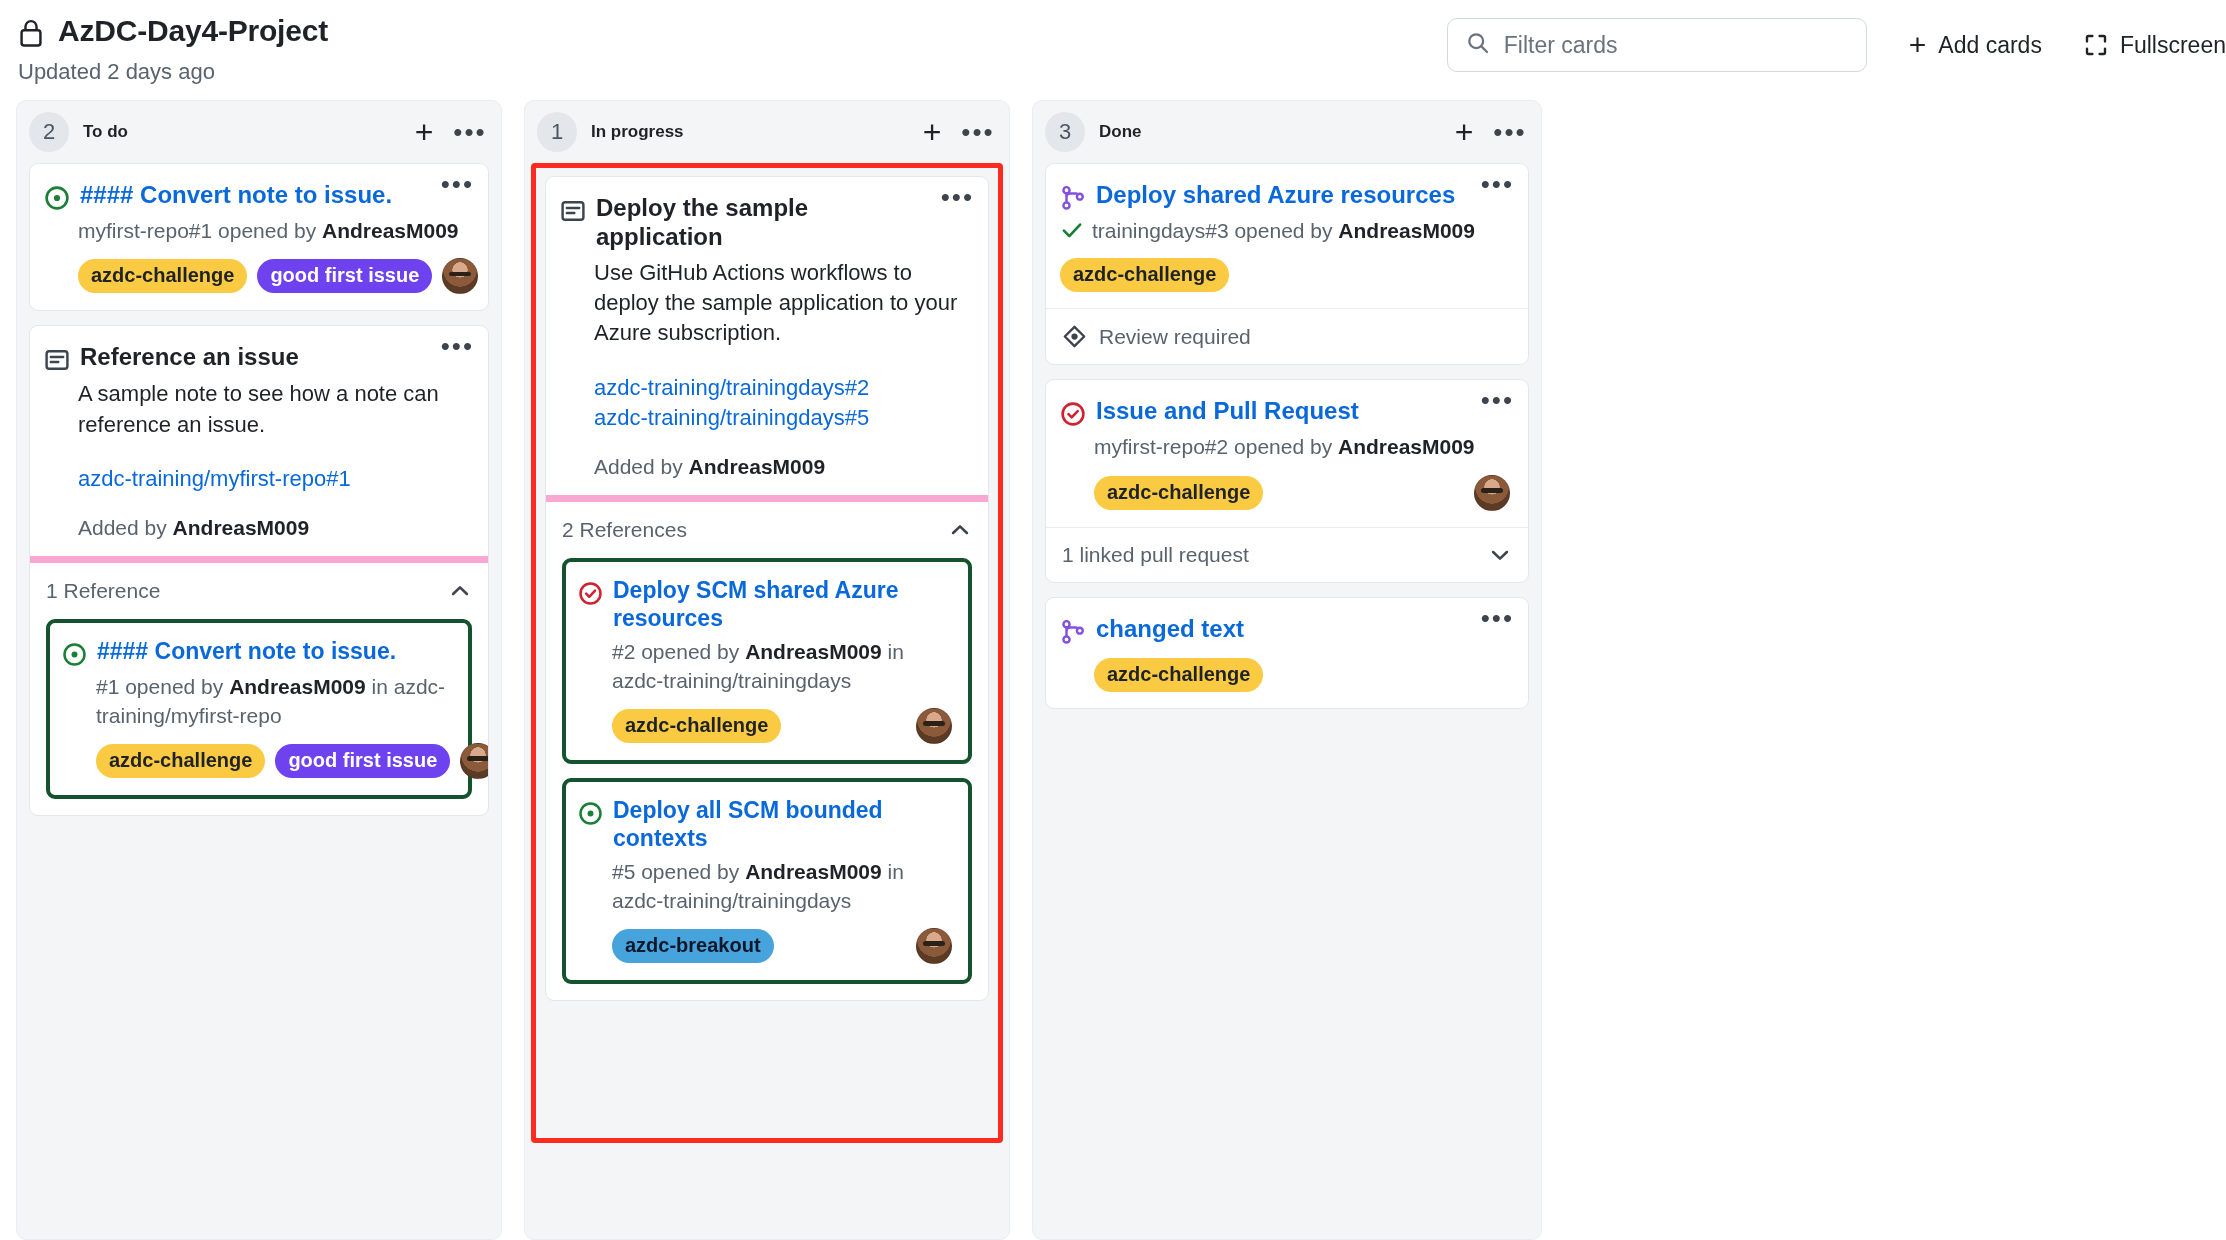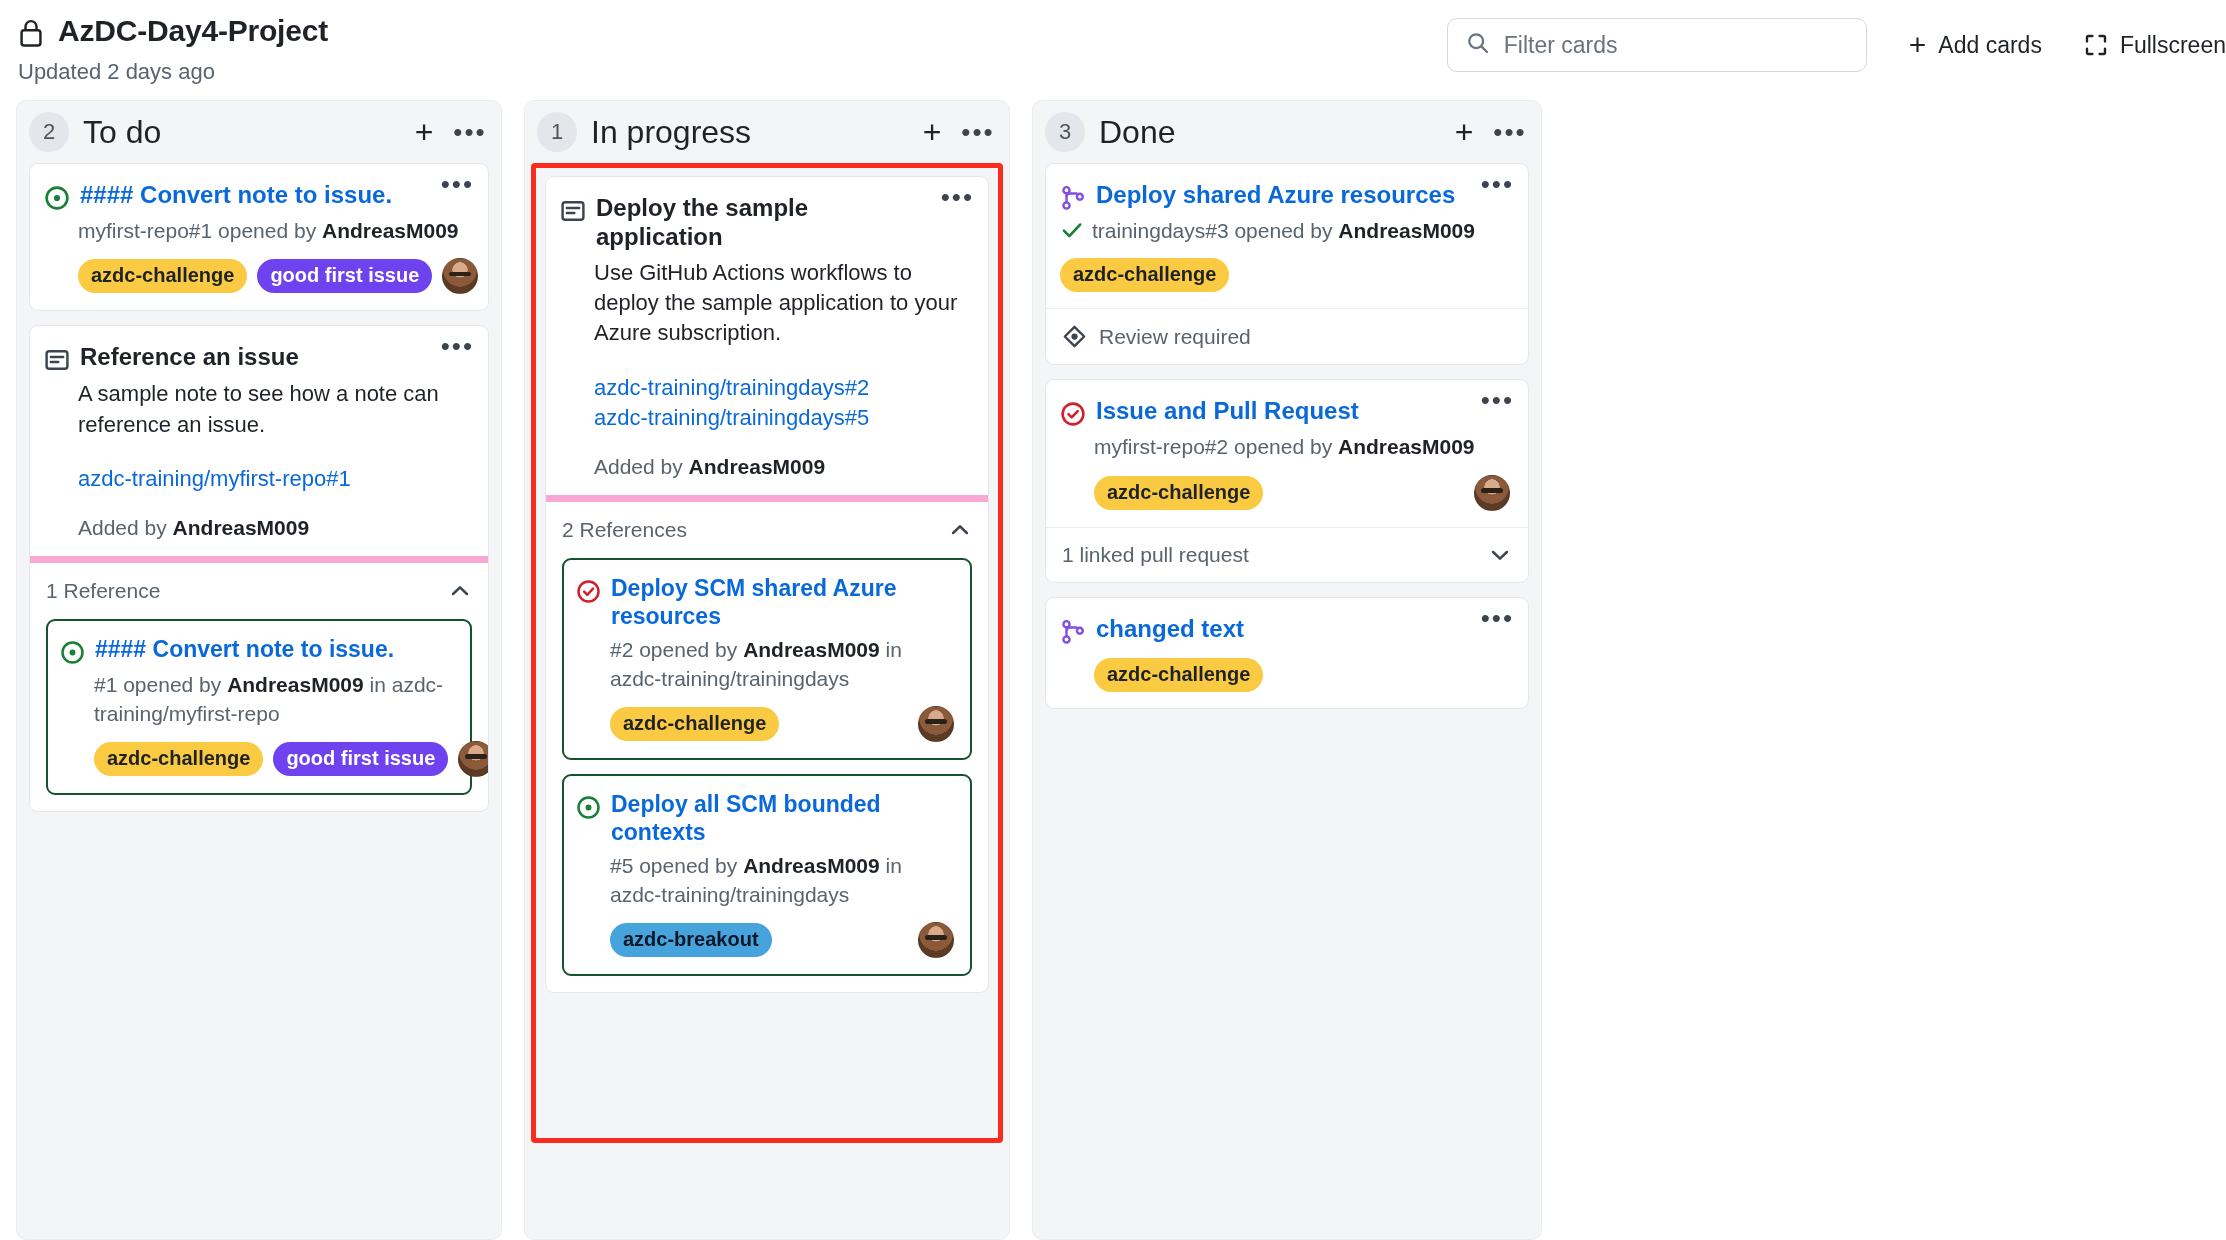--- a/index.html
+++ b/index.html
@@ -70,21 +70,21 @@
     display: flex; align-items: center;
     height: 62px; padding: 0 14px 0 12px;
     flex: 0 0 auto;
   }
   .col-count {
     width: 40px; height: 40px; border-radius: 50%;
     background: #e3e6ea; color: #4c5661;
     display: flex; align-items: center; justify-content: center;
     font-size: 22px; flex: 0 0 auto;
   }
-  .col-name { font-size: 32px; font-weight: normal; color: #1f2328; margin-left: 14px; }
+  .col-name { font-size: 17px; font-weight: bold; color: #1f2328; margin-left: 14px; }
   .col-spacer { flex: 1 1 auto; }
   .col-act {
     color: #1f2328; cursor: pointer;
     display: flex; align-items: center; justify-content: center;
     width: 34px; height: 34px;
   }
   .col-act.plus { font-size: 32px; font-weight: 300; line-height: 1; margin-right: 12px; }
   .dots { letter-spacing: 2px; font-size: 26px; line-height: 0.5; color: #3d444d; }
 
   .col-body {
@@ -174,21 +174,21 @@
   .ref-header {
     border-top: 7px solid #f9a8d4;
     padding: 16px 16px;
     display: flex; align-items: center;
     font-size: 21px; color: #59636e; cursor: pointer; justify-content: space-between;
   }
   .ref-header .chev { margin-left: auto; }
   .ref-list { padding: 0 16px 16px 16px; }
   .ref-card {
     background: #fff;
-    border: 2px solid #14532d;
+    border: 4px solid #14532d;
     border-radius: 9px;
     padding: 14px 16px 16px 12px;
     margin-bottom: 14px;
   }
   .ref-card:last-child { margin-bottom: 0; }
   .ref-title {
     font-size: 23px; font-weight: bold; color: #0969da; line-height: 1.22;
   }
   .ref-meta { font-size: 21px; color: #59636e; line-height: 1.35; margin-top: 6px; margin-left: 34px; }
   .ref-meta b { color: #1f2328; font-weight: bold; }

